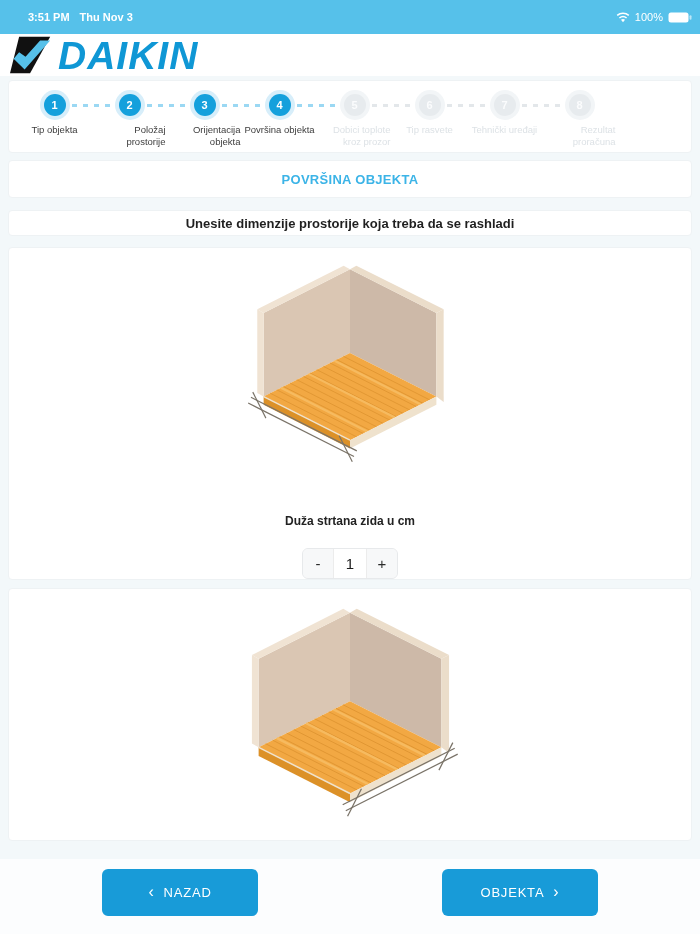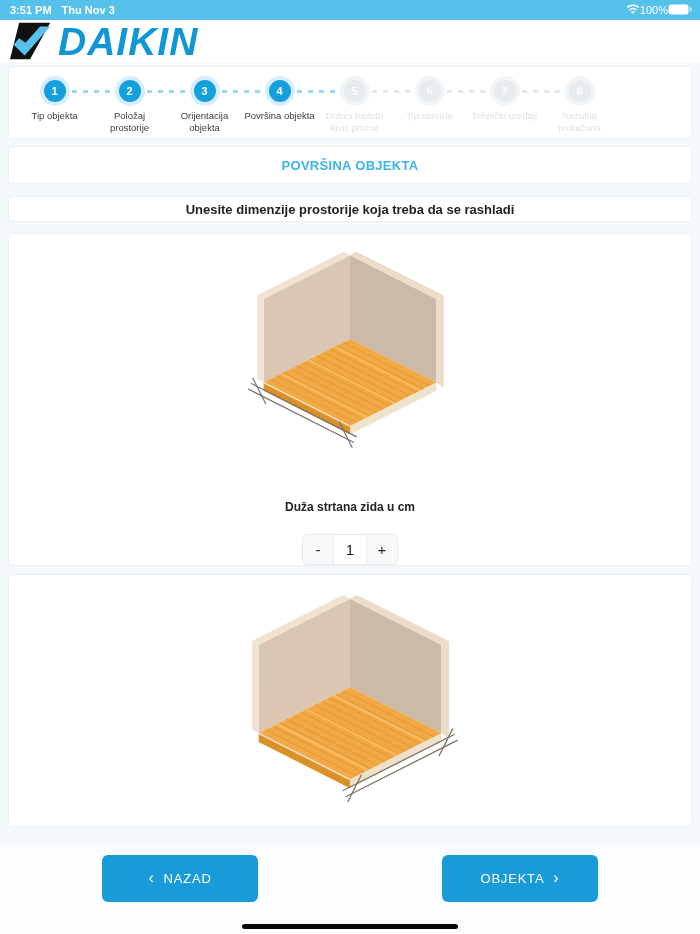--- a/index.html
+++ b/index.html
@@ -1,44 +1,44 @@
 <!DOCTYPE html>
 <html><head>
 <meta charset="utf-8">
 <style>
   * { margin:0; padding:0; box-sizing:border-box; }
   html,body { background:#dfe3e6; }
   body { font-family:"Liberation Sans", sans-serif; }
   .screen { position:relative; width:700px; height:934px; margin:0 auto; background:#f3f8fa; overflow:hidden; }
 
   
-  .statusbar { height:20px; background:#56c1ea; color:#fff; display:flex; align-items:center;
-    justify-content:space-between; padding:0 8px 0 10px; font-size:11px; font-weight:700; }
+  .statusbar { height:34px; background:#56c1ea; color:#fff; display:flex; align-items:center;
+    justify-content:space-between; padding:0 8px 0 28px; font-size:11px; font-weight:700; }
   .sb-left { display:flex; gap:10px; }
-  .sb-right { display:flex; }
+  .sb-right { display:flex; align-items:center; gap:5px; }
   .sb-right .pct { font-weight:400; }
 
   
   header { height:42px; background:#ffffff; display:flex; align-items:center; padding:0 10px; }
   .logo { display:flex; align-items:center; gap:6px; }
   .wordmark { color:#0f97d5; font-size:39px; font-weight:bold; font-style:italic; letter-spacing:1px; line-height:1; }
 
   
   main { height:783px; background:#f3f8fa; padding:4px 8px 0; overflow:hidden; }
   .card { background:#fff; border-radius:4px; border:1px solid #eef2f4; }
 
   
   .stepper-card { height:73px; margin-bottom:7px; padding:13px 74px 0 8px; }
   .steps { display:grid; grid-template-columns:repeat(8,1fr); }
   .step { position:relative; display:flex; flex-direction:column; align-items:center; cursor:pointer; }
   .dot { width:22px; height:22px; border-radius:50%; display:flex; align-items:center; justify-content:center;
     font-size:11px; font-weight:700; color:#fff; z-index:1; }
   .step.active .dot { background:#14a0dc; box-shadow:0 0 0 4px #d7eefa; }
   .step.inactive .dot { background:#e7ebee; box-shadow:0 0 0 4px #f2f5f7; color:#fbfcfd; }
-  .step-label { margin-top:8px; font-size:9.5px; line-height:1.3; text-align:center; max-width:72px; }
+  .step-label { margin-top:8px; font-size:9.5px; line-height:1.3; text-align:right; max-width:72px; }
   .step.active .step-label { color:#3d3d3d; }
   .step.inactive .step-label { color:#dde2e6; }
   .connector { position:absolute; top:10px; left:calc(-50% + 17px); width:calc(100% - 34px); height:3px; }
   .connector.on  { background:repeating-linear-gradient(90deg,#9bd8f3 0 5px,transparent 5px 11px); }
   .connector.off { background:repeating-linear-gradient(90deg,#e3e7ea 0 5px,transparent 5px 11px); }
 
   
   .title-card { height:38px; margin-bottom:12px; display:flex; align-items:center; justify-content:center; }
   .title-card h2 { color:#3cb4e7; font-size:13px; letter-spacing:.3px; font-weight:700; }
   .subtitle-card { height:26px; margin-bottom:11px; display:flex; align-items:center; justify-content:center; }

